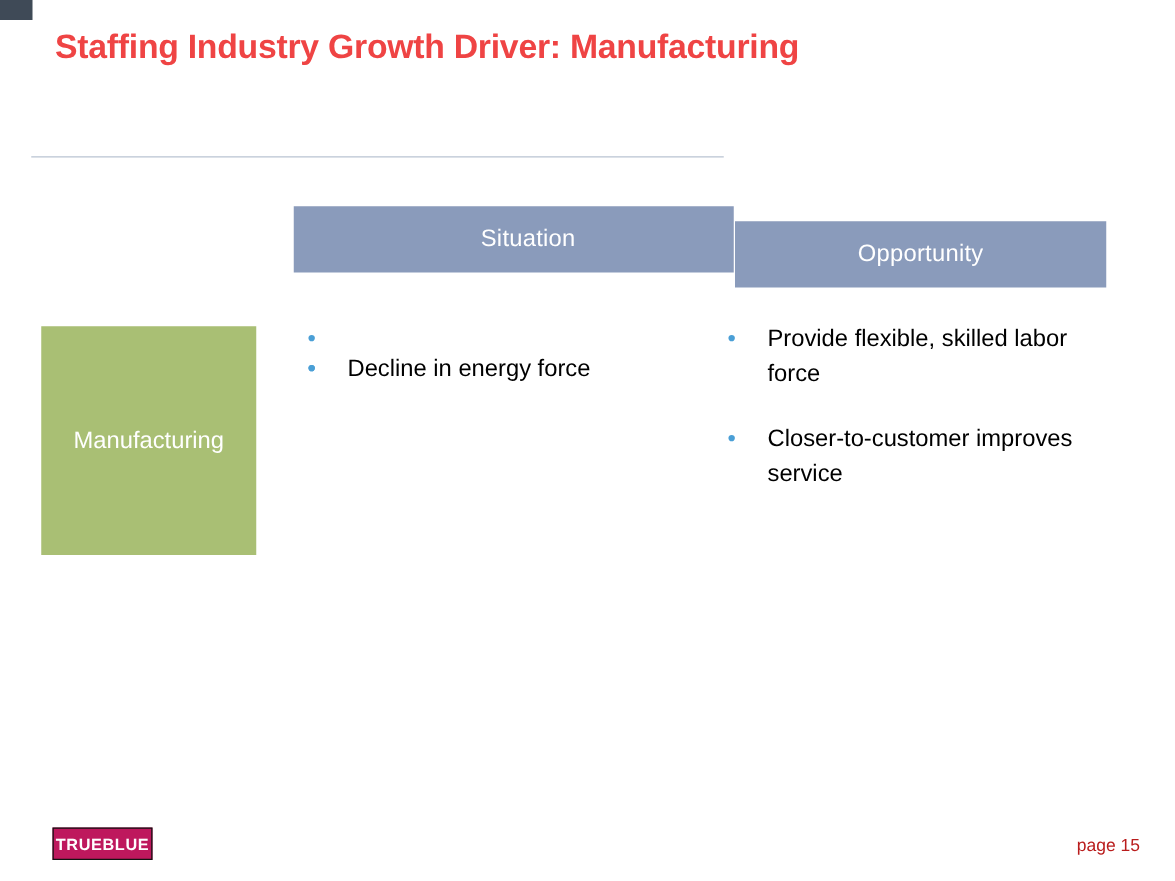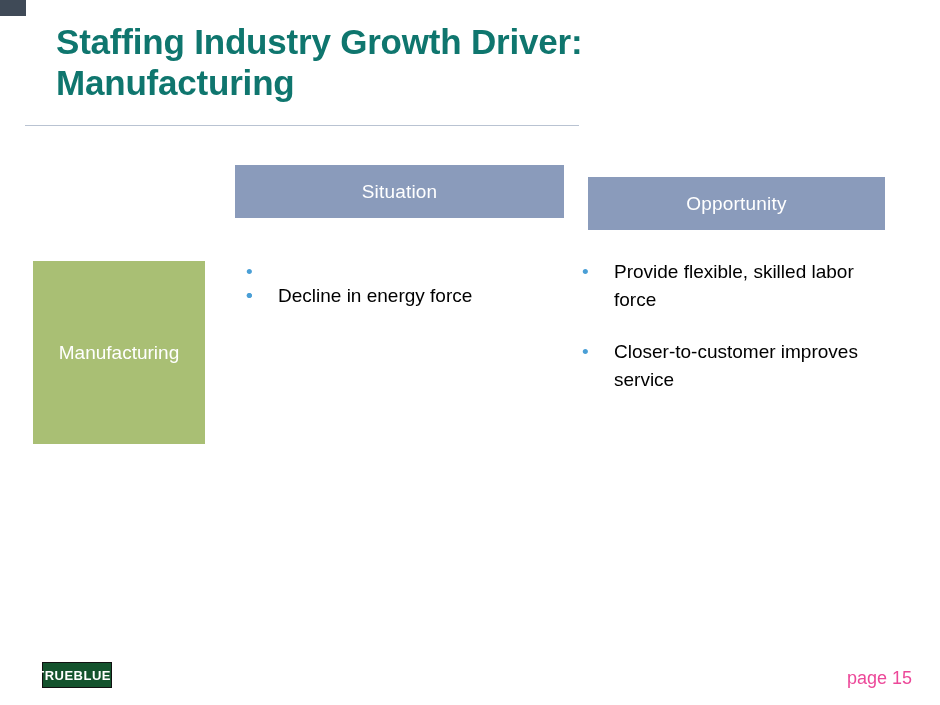--- a/index.html
+++ b/index.html
@@ -27,25 +27,25 @@
     left: 0;
     top: 0;
     width: 26px;
     height: 16px;
     background: #3f4a57;
   }
 
   
   .title {
     position: absolute;
-    left: 56px;
+    left: 44px;
     top: 22px;
     width: 700px;
-    color: #0f766e;
-    font-size: 35px;
+    color: #ef4444;
+    font-size: 27px;
     font-weight: bold;
     line-height: 1.17;
     letter-spacing: -0.2px;
   }
   .title-rule {
     position: absolute;
     left: 25px;
     top: 125px;
     width: 554px;
     height: 1px;
@@ -61,20 +61,21 @@
     display: flex;
     align-items: center;
     justify-content: center;
     letter-spacing: 0.2px;
   }
   #hdr-situation {
     left: 235px;
     top: 165px;
     width: 329px;
     height: 53px;
+    padding-left: 23px;
   }
   #hdr-opportunity {
     left: 588px;
     top: 165px;
     width: 297px;
     height: 53px;
     margin-top: 12px;
   }
 
   
@@ -123,42 +124,42 @@
     color: #4a9fd6;
     font-size: 19px;
     line-height: 1.47;
   }
 
   
   .logo {
     position: absolute;
     left: 42px;
     top: 662px;
-    width: 70px;
+    width: 80px;
     height: 26px;
-    background: #14532d;
+    background: #be185d;
     display: flex;
     align-items: center;
-    justify-content: flex-end;
+    justify-content: center;
     border: 1px solid #111;
     box-sizing: border-box;
   }
   .logo-text {
     color: #ffffff;
     font-size: 13px;
     font-weight: bold;
     letter-spacing: 0.5px;
     font-family: "Liberation Sans", sans-serif;
   }
   .page-num {
     position: absolute;
     right: 28px;
     top: 668px;
-    color: #ec4899;
-    font-size: 18px;
+    color: #b91c1c;
+    font-size: 14px;
   }
 </style>
 </head>
 <body>
 
 <div class="slide">
 
   <div class="corner-accent"></div>
 
   <div class="title">Staffing Industry Growth Driver: Manufacturing</div>

